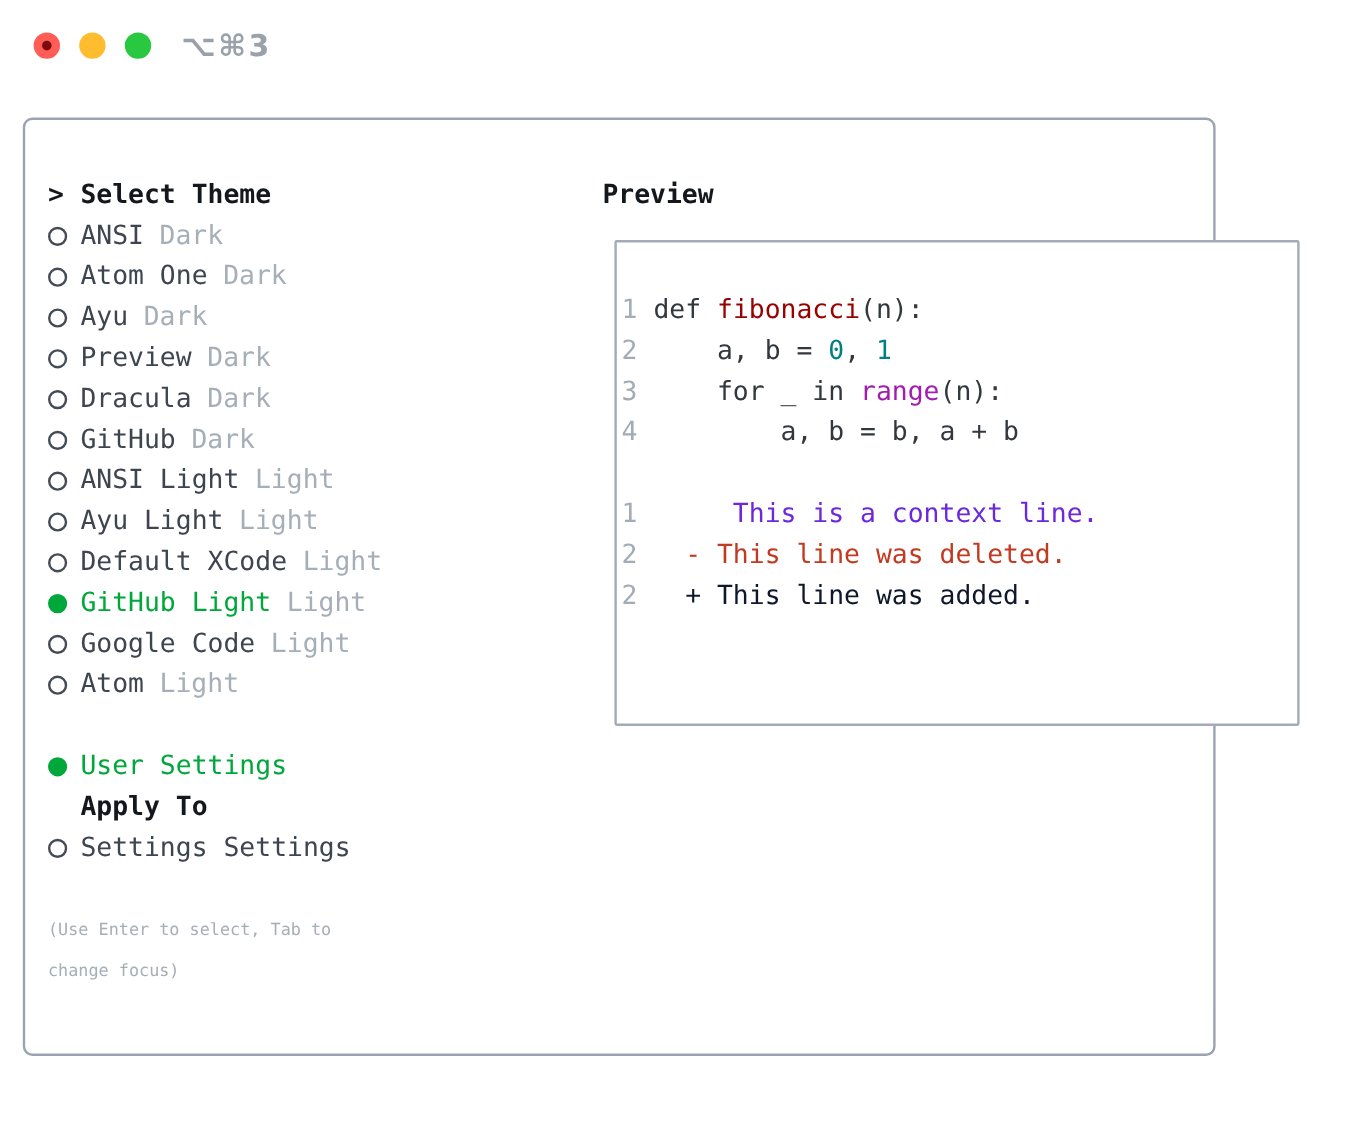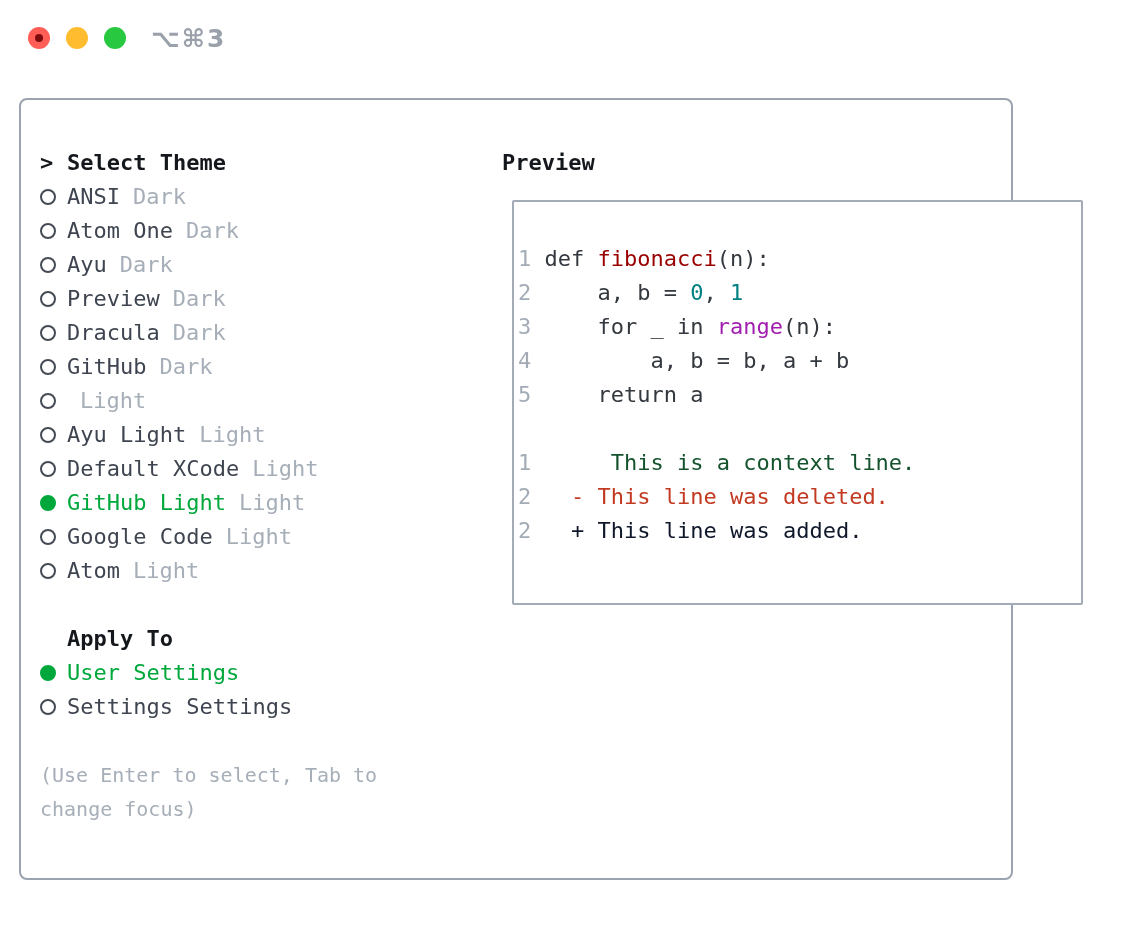--- a/index.html
+++ b/index.html
@@ -32,34 +32,34 @@
   .row{display:flex;height:34px;line-height:34px;font-size:22px;color:#3f4550;}
   .marker{flex:0 0 27px;display:flex;align-items:center;}
   .cursor{font-weight:700;color:#14171c;}
   .ring{width:12px;height:12px;border:2px solid #454b54;border-radius:50%;box-sizing:content-box;}
   .ring.sel{background:#00a83c;border-color:#00a83c;}
   .label{white-space:pre;}
   .label.header{font-weight:700;color:#14171c;}
   .label.sel{color:#00a83c;}
   .tag{color:#a6aeb8;margin-left:13px;white-space:pre;}
   .spacer{height:34px;}
-  .hint{height:34px;line-height:34px;font-size:20px;color:#a6aeb8;white-space:pre;}
+  .hint{height:34px;line-height:34px;font-size:14px;color:#a6aeb8;white-space:pre;}
   
   .pbox{
     margin:20px 0 0 10px;width:571px;height:405px;box-sizing:border-box;
     border:2px solid #a3abb6;border-radius:2px;background:#ffffff;
     padding:40px 0 0 4px;overflow:hidden;
   }
   .cl{height:34px;line-height:34px;font-size:22px;white-space:pre;color:#33383f;}
   .ln{color:#a3acb6;}
   .fn{color:#990000;}
   .num{color:#008080;}
   .bi{color:#a21caf;}
   .diff{margin-top:34px;}
-  .ctx{color:#14532d;}
+  .ctx{color:#6d28d9;}
   .del{color:#c23a21;}
   .add{color:#0f172a;}
 </style>
 </head>
 <body>
 
 <div class="window">
 
   <div class="titlebar">
     <div class="lights">
@@ -118,20 +118,21 @@
         <span class="marker">
             <span class="ring"></span>
           </span>
         <span class="label">GitHub</span>
         <span class="tag">Dark</span>
       </div>
       <div class="row">
         <span class="marker">
             <span class="ring"></span>
           </span>
+        <span class="label">ANSI Light</span>
         <span class="tag">Light</span>
       </div>
       <div class="row">
         <span class="marker">
             <span class="ring"></span>
           </span>
         <span class="label">Ayu Light</span>
         <span class="tag">Light</span>
       </div>
       <div class="row">
@@ -158,29 +159,29 @@
       <div class="row">
         <span class="marker">
             <span class="ring"></span>
           </span>
         <span class="label">Atom</span>
         <span class="tag">Light</span>
       </div>
 
       <div class="spacer"></div>
 
+      <div class="row">
+        <span class="marker">
+            <span class="ring sel"></span>
+          </span>
+        <span class="label sel">User Settings</span>
+      </div>
       <div class="row">
         <span class="marker"></span>
         <span class="label header">Apply To</span>
-      </div>
-      <div class="row">
-        <span class="marker">
-            <span class="ring sel"></span>
-          </span>
-        <span class="label sel">User Settings</span>
       </div>
       <div class="row">
         <span class="marker">
             <span class="ring"></span>
           </span>
         <span class="label">Settings Settings</span>
       </div>
 
       <div class="spacer"></div>
 
@@ -194,21 +195,20 @@
       <div class="row">
         <span class="label header">Preview</span>
       </div>
 
       <div class="pbox">
 
         <div class="cl"><span class="ln">1</span><span> def </span><span class="fn">fibonacci</span><span>(n):</span></div>
         <div class="cl"><span class="ln">2</span><span>     a, b = </span><span class="num">0</span><span>, </span><span class="num">1</span></div>
         <div class="cl"><span class="ln">3</span><span>     for _ in </span><span class="bi">range</span><span>(n):</span></div>
         <div class="cl"><span class="ln">4</span><span>         a, b = b, a + b</span></div>
-        <div class="cl"><span class="ln">5</span><span>     return a</span></div>
 
         <div class="diff">
           <div class="cl"><span class="ln">1</span><span class="ctx">      This is a context line.</span></div>
           <div class="cl"><span class="ln">2</span><span class="del">   - This line was deleted.</span></div>
           <div class="cl"><span class="ln">2</span><span class="add">   + This line was added.</span></div>
         </div>
 
       </div>
     </div>
 

